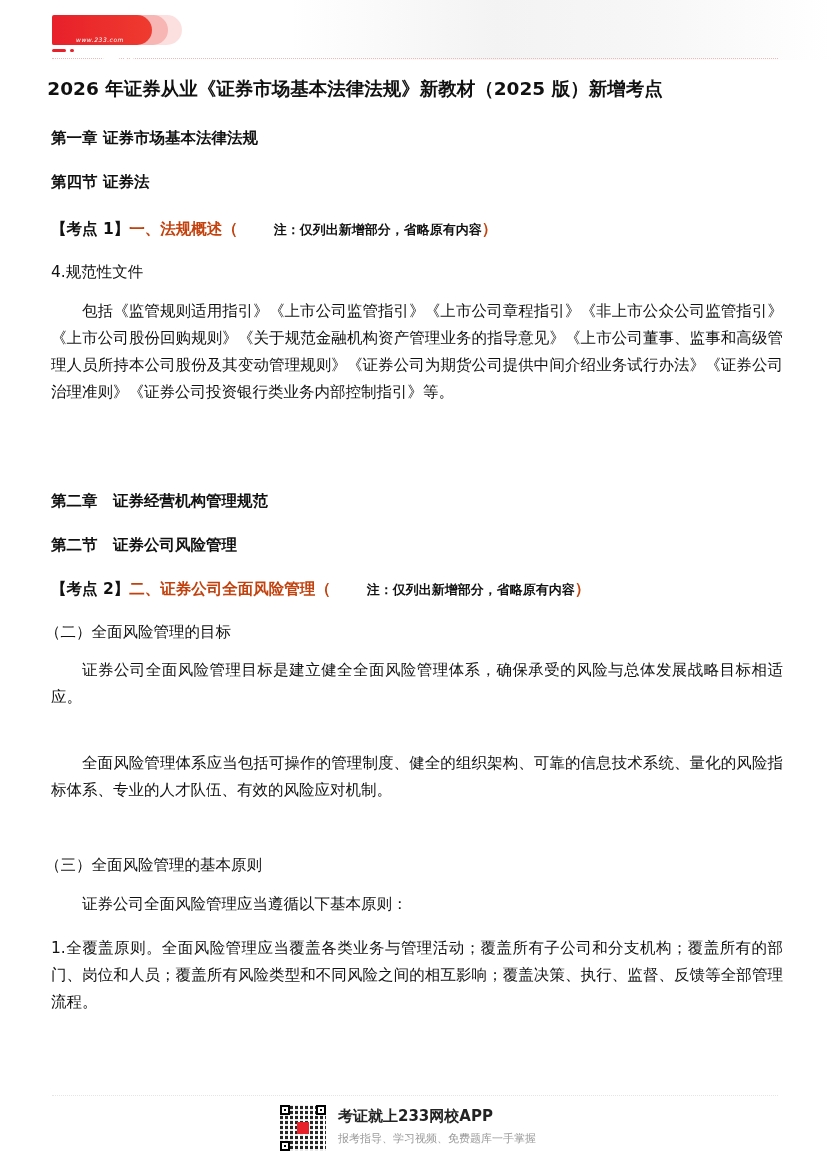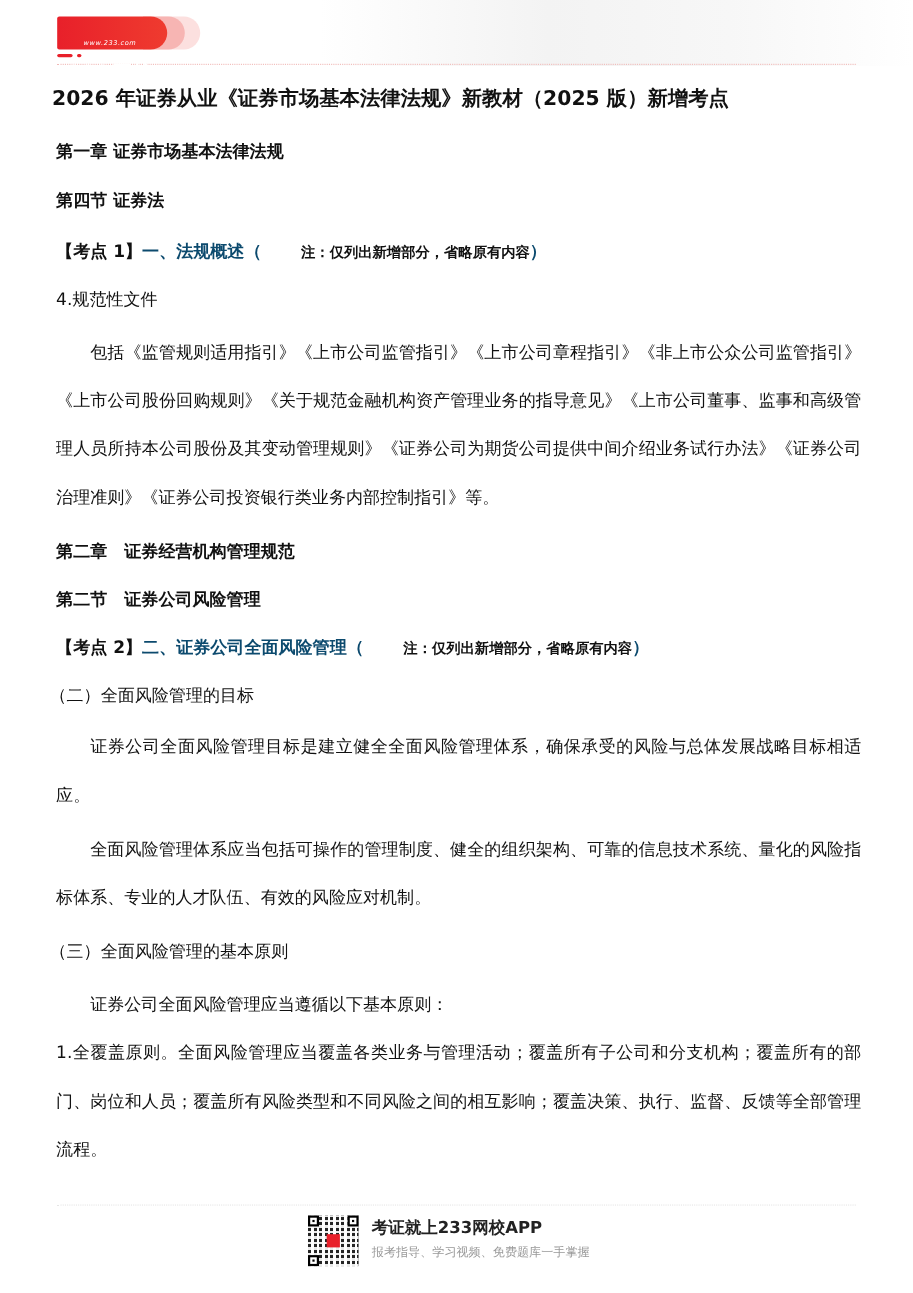--- a/index.html
+++ b/index.html
@@ -15,23 +15,23 @@
                font-size: 19px; letter-spacing: -0.5px; z-index: 2; margin-top: 40px; }
   .logo-url { position: absolute; left: 76px; top: 36px; color: #fff; font-size: 6px; font-style: italic; z-index: 2; letter-spacing: 0.5px; }
   .logo-dash { position: absolute; left: 52px; top: 49px; width: 14px; height: 3px; background: #e8202a; border-radius: 2px; }
   .logo-dot { position: absolute; left: 70px; top: 49px; width: 4px; height: 3px; background: #e8202a; border-radius: 2px; }
   .header-desc { position: absolute; right: 52px; top: 13px; text-align: right; font-size: 11.5px; line-height: 18px; color: #444; }
   .header-line { position: absolute; left: 52px; top: 58px; width: 726px; border-top: 1px dotted #f0b8b6; }
 
   .title { position: absolute; left: 0; width: 670px; top: 76px; text-align: center; font-weight: bold; font-size: 18.5px; padding-left: 40px; box-sizing: border-box; }
   .h { position: absolute; left: 51px; font-weight: bold; font-size: 15.5px; }
   .kp { position: absolute; left: 51px; font-weight: bold; font-size: 15.5px; }
-  .kp .red { color: #0c4a6e; }
+  .kp .red { color: #c2410c; }
   .kp .note { font-size: 13px; color: #111; margin-left: 36px; }
-  .p { position: absolute; left: 51px; width: 732px; font-size: 15.5px; line-height: 44px; text-align: justify; }
+  .p { position: absolute; left: 51px; width: 732px; font-size: 15.5px; line-height: 27px; text-align: justify; }
   .indent { text-indent: 31px; }
   .line { position: absolute; left: 51px; font-size: 15.5px; }
 
   .footer-line { position: absolute; left: 52px; top: 1095px; width: 726px; border-top: 1px dotted #e5e5e5; }
   .qr { position: absolute; left: 280px; top: 1105px; width: 46px; height: 46px;
         background:
           repeating-linear-gradient(90deg, #000 0 3px, #fff 3px 5px),
           #fff; opacity: 0.85; }
   .qr-inner { position: absolute; left: 280px; top: 1105px; width: 46px; height: 46px;
               background: repeating-linear-gradient(0deg, rgba(255,255,255,0.9) 0 2px, transparent 2px 5px); }

